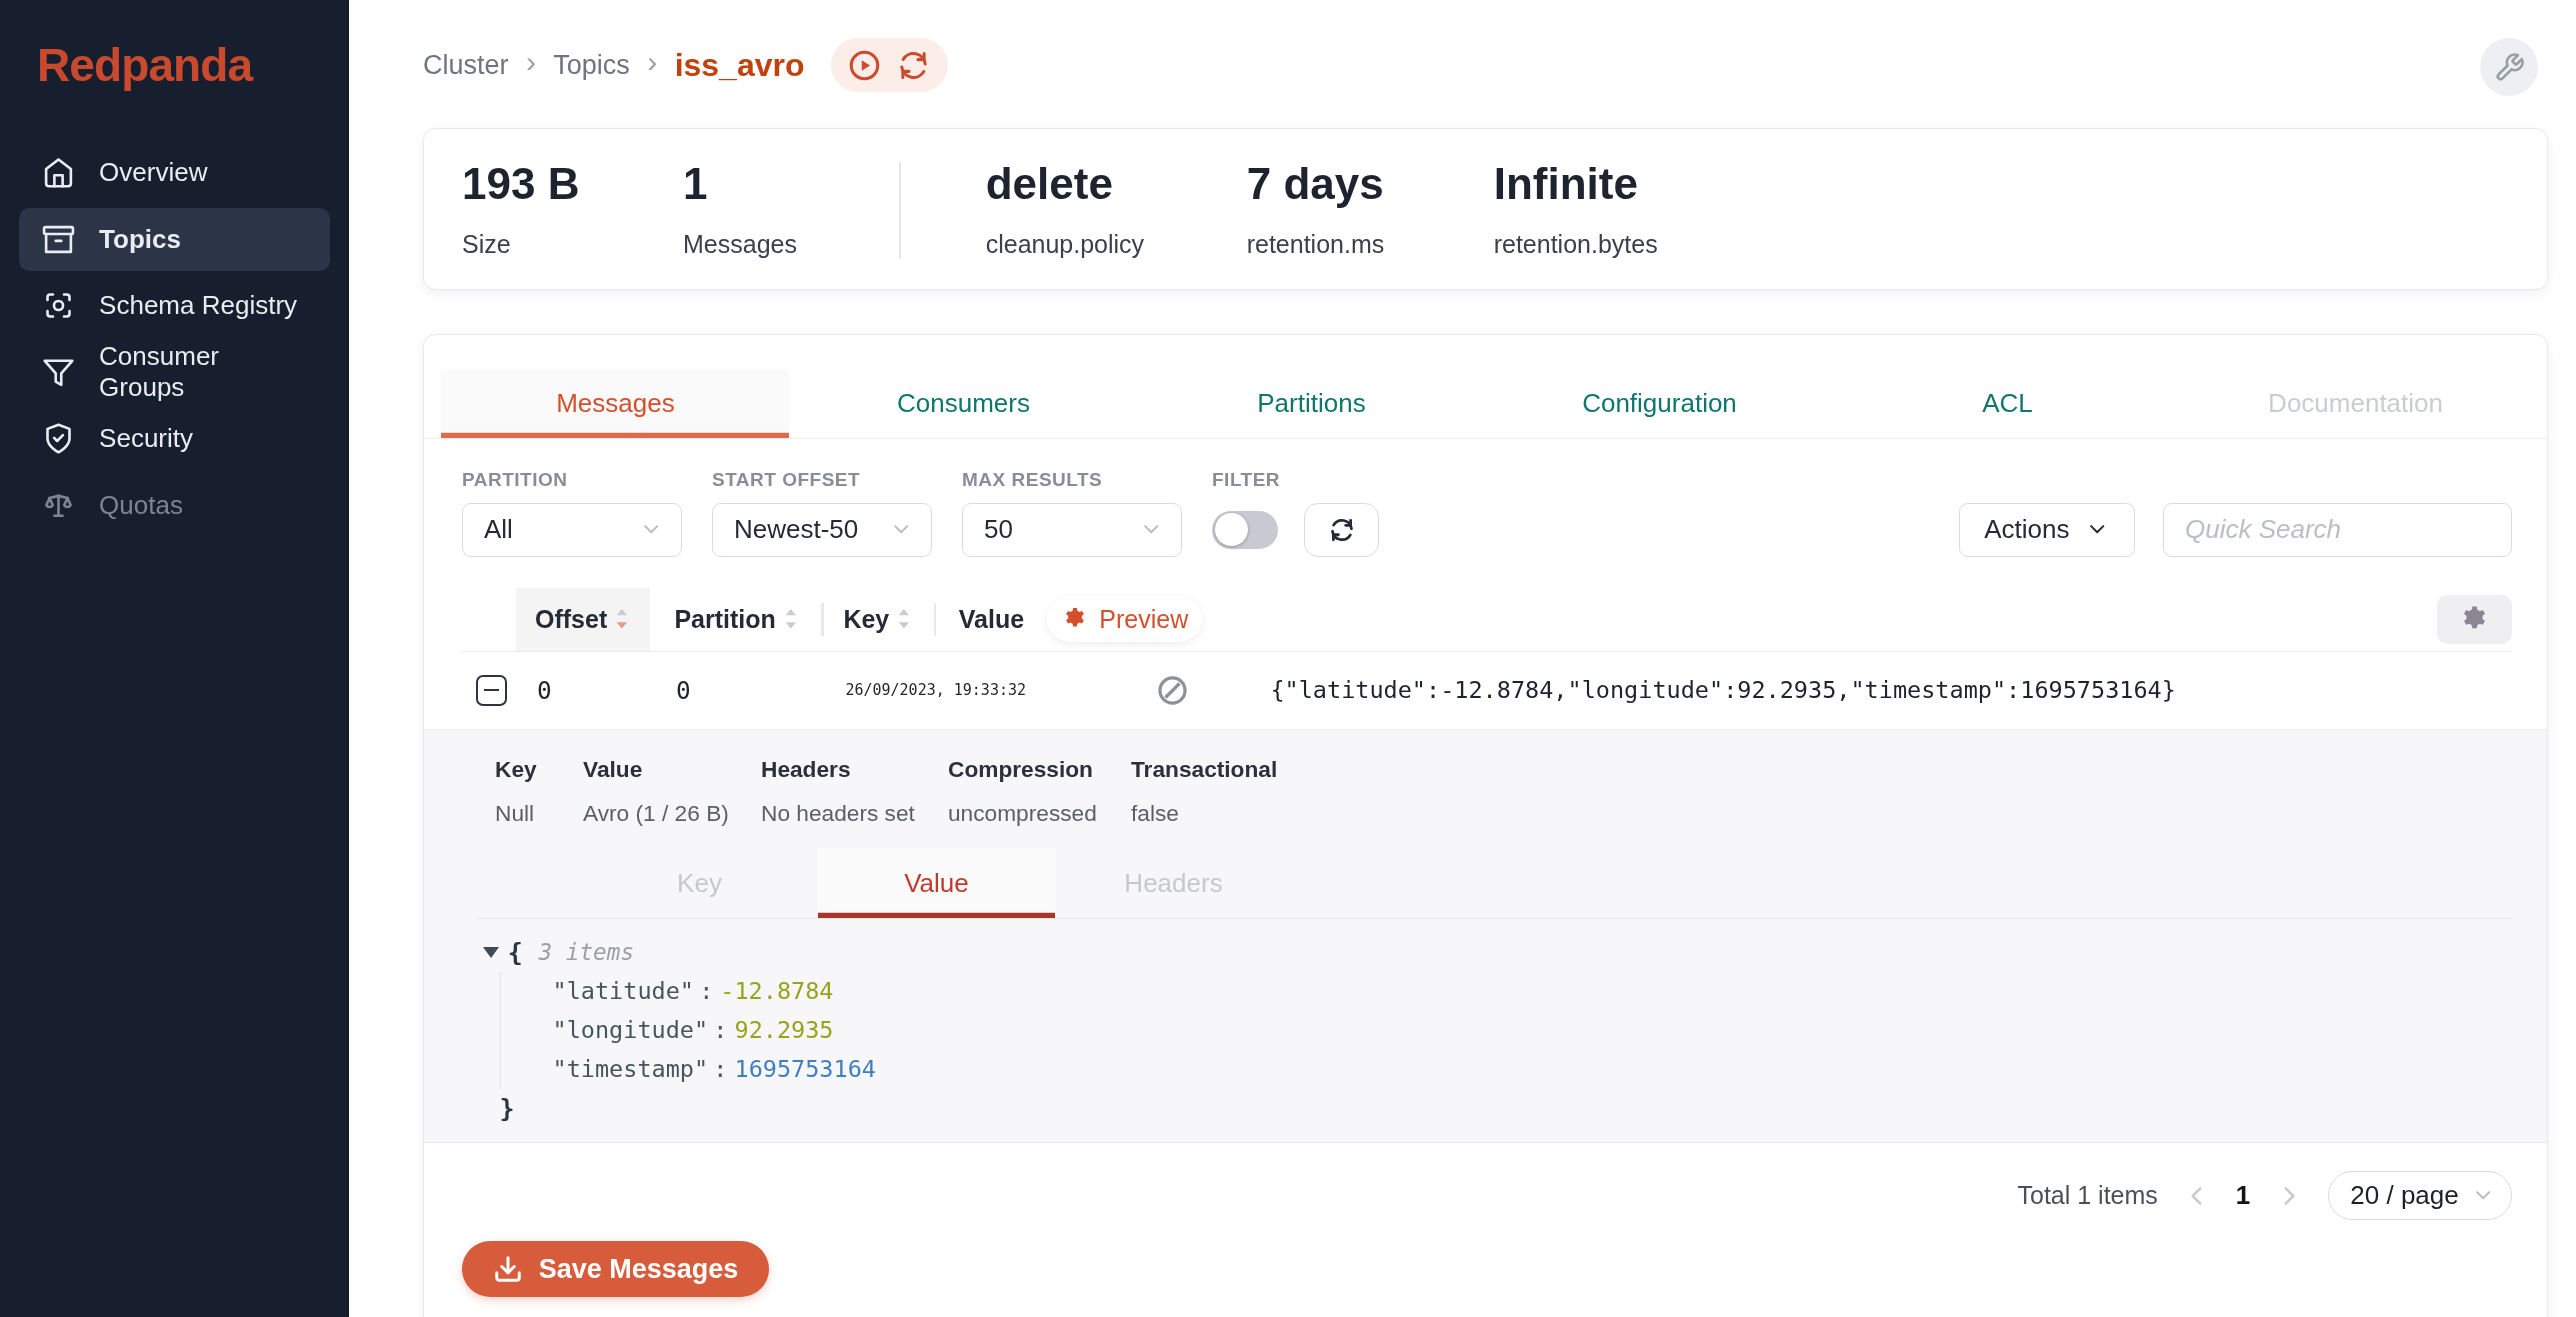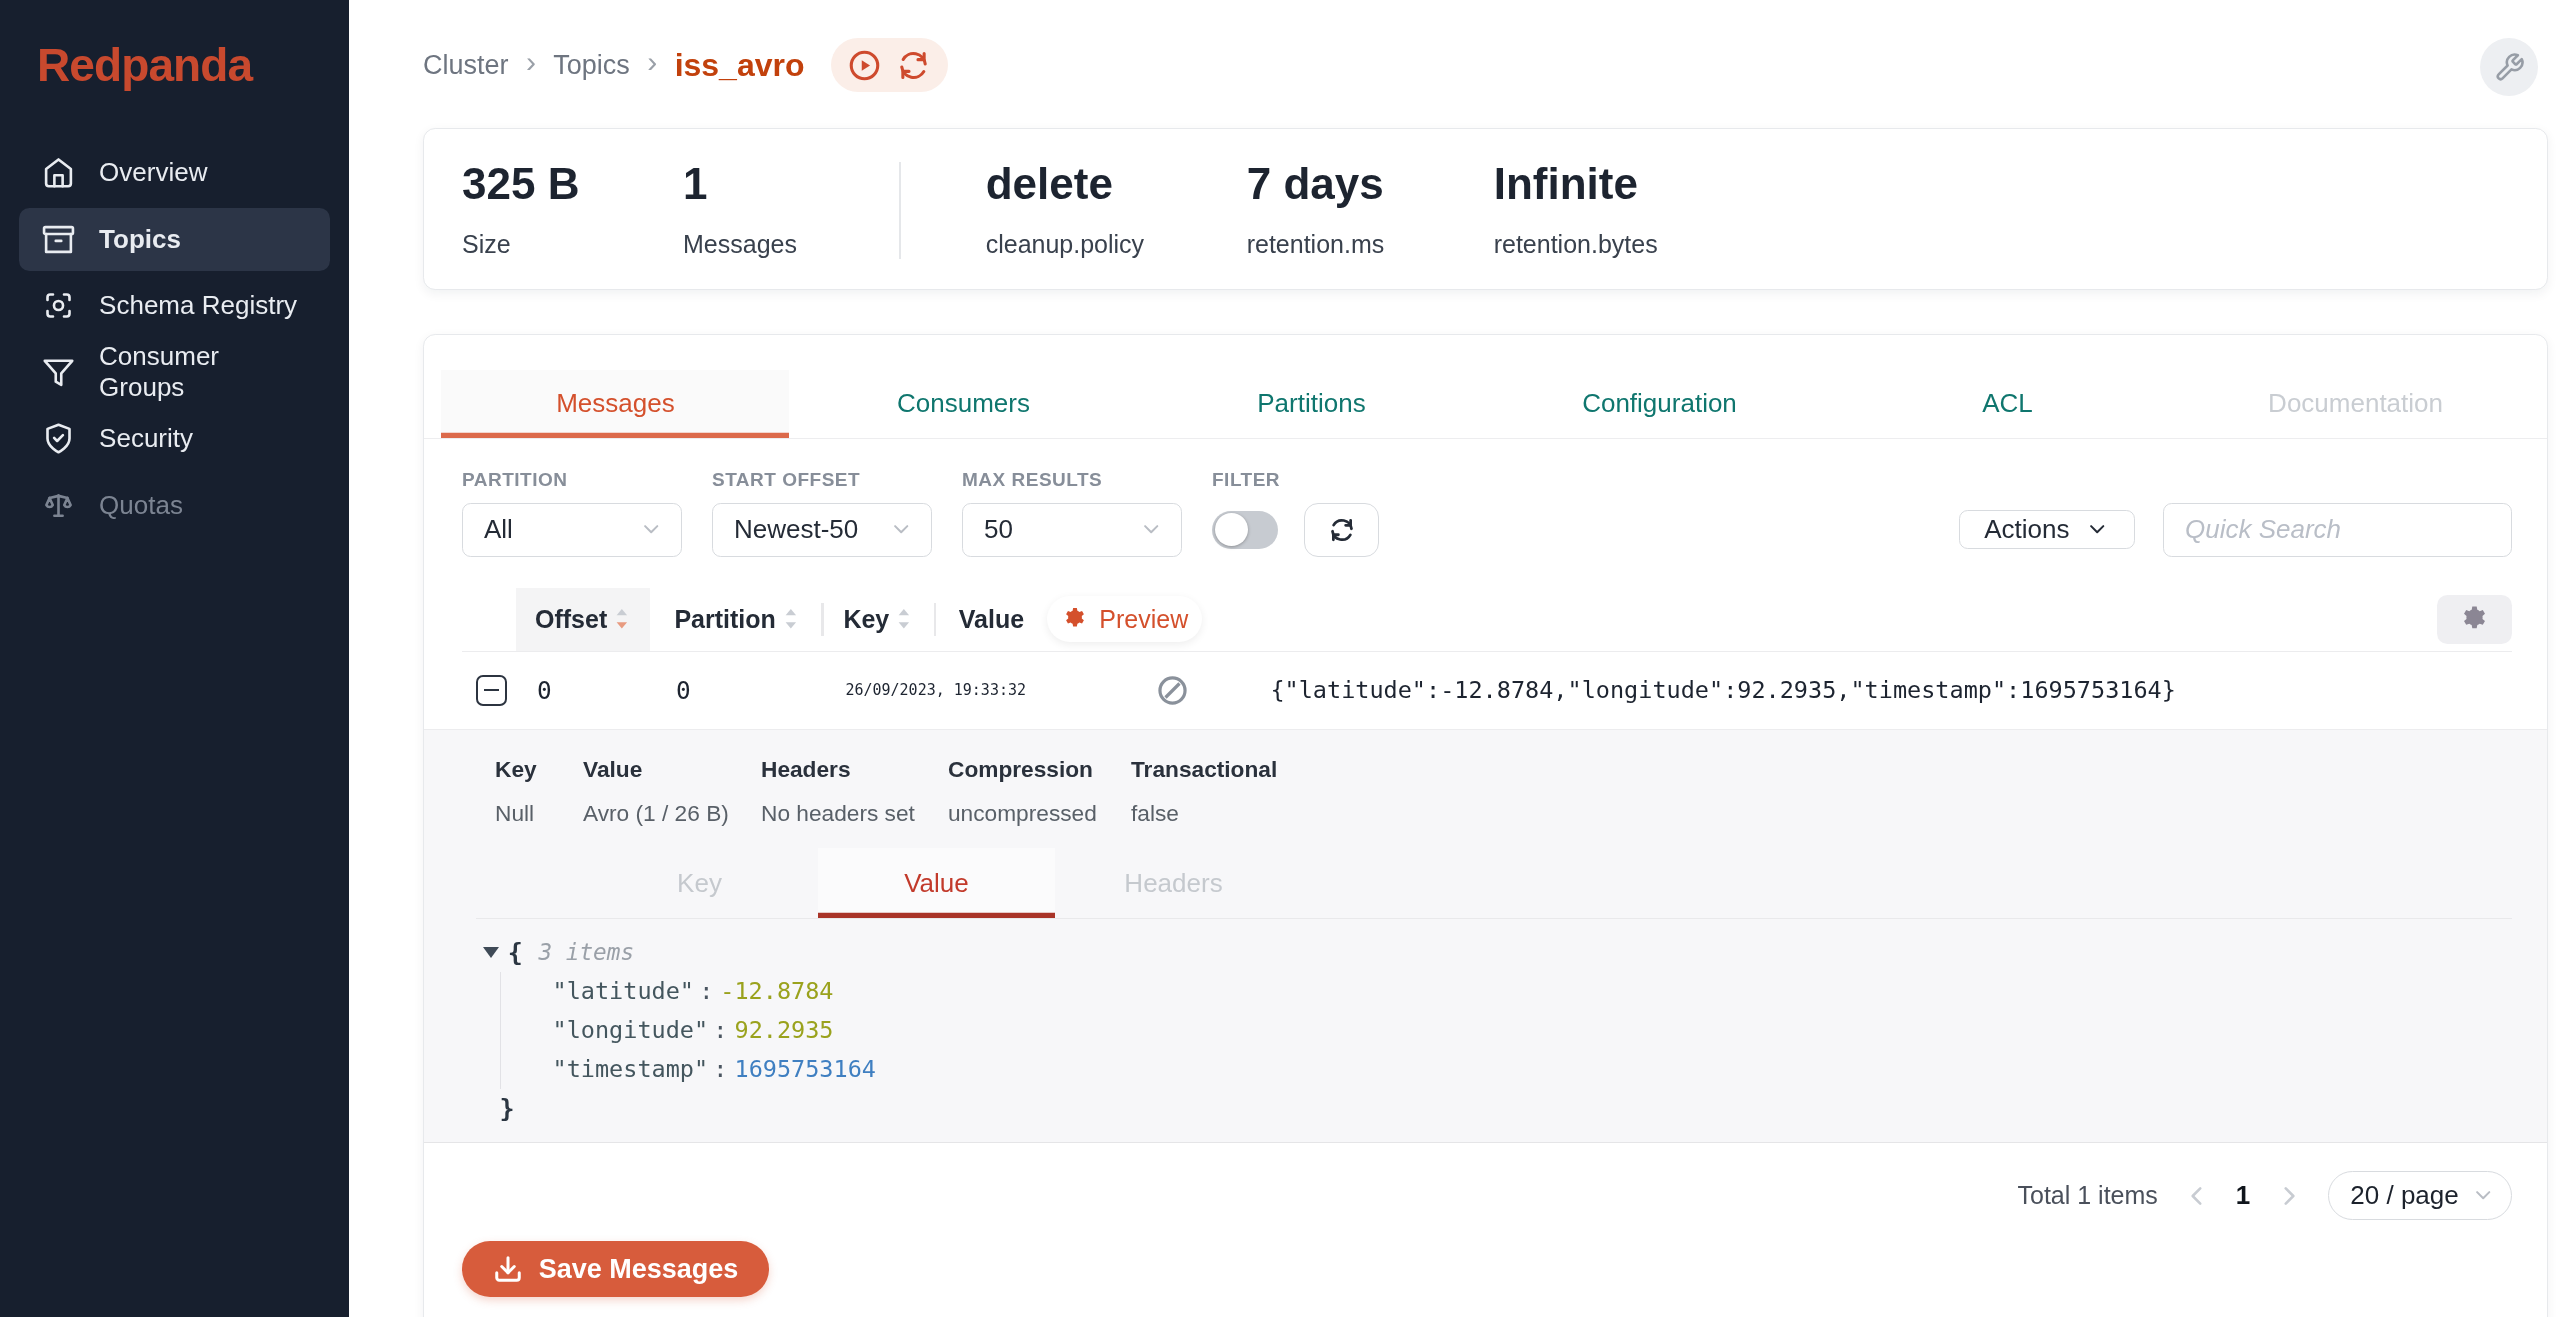--- a/index.html
+++ b/index.html
@@ -58,21 +58,21 @@
   .fgroup { display:flex; flex-direction:column; }
   .flabel { font-size:19px; letter-spacing:0.5px; color:#878e99; margin-bottom:12.2px; font-weight:600; }
   .select { width:220px; height:54px; border:1.7px solid #d8dbdf; border-radius:8.7px; display:flex; align-items:center; justify-content:space-between; padding:0 17.4px 0 21px; font-size:26px; color:#242b36; cursor:pointer; background:#fff; }
   .chev { color:#b9bdc4; } .chev svg { width:24.4px; height:24.4px; stroke:currentColor; fill:none; stroke-width:2; stroke-linecap:round; stroke-linejoin:round; }
   .filter-controls { display:flex; align-items:center; gap:26px; height:54px; }
   .toggle { width:66px; height:38px; border-radius:19px; background:#c7cbd1; position:relative; cursor:pointer; }
   .toggle-knob { position:absolute; left:2.6px; top:2.6px; width:33px; height:33px; background:#fff; border-radius:50%; box-shadow:0 0.9px 3.5px rgba(0,0,0,.3); }
   .refresh-btn { width:75px; height:54px; border:1.7px solid #d8dbdf; border-radius:14px; display:flex; align-items:center; justify-content:center; color:#242b36; cursor:pointer; background:#fff; }
   .refresh-btn svg { width:30px; height:30px; stroke:currentColor; fill:none; stroke-width:2.2; stroke-linecap:round; stroke-linejoin:round; }
   .filters-right { margin-left:auto; display:flex; align-items:center; gap:28px; }
-  .actions-btn { height:39px; border:1.7px solid #d8dbdf; border-radius:8.7px; padding:0 24.4px; display:flex; align-items:center; gap:15.7px; font-size:26px; color:#242b36; background:#fff; cursor:pointer;justify-content:space-between; }
+  .actions-btn { height:54px; border:1.7px solid #d8dbdf; border-radius:8.7px; padding:0 24.4px; display:flex; align-items:center; gap:15.7px; font-size:26px; color:#242b36; background:#fff; cursor:pointer;justify-content:space-between; }
   .search-input { width:349px; height:54px; border:1.7px solid #d8dbdf; border-radius:8.7px; padding:0 21px; font-size:26px; color:#3a414c; font-family:"Liberation Sans",sans-serif; }
   .search-input::placeholder { color:#b9bec7; font-style:italic; }
 
   
   .mono { font-family:"DejaVu Sans Mono", monospace; }
   .table { margin-top:31px; }
   .thead { display:flex; align-items:stretch; height:64px; font-size:25px; font-weight:600; color:#242b36; border-bottom:0.9px solid #ececee; }
   .th { display:flex; align-items:center; }
   .th-expand { width:54px; }
   .th-offset { width:134px; background:#f4f4f5; padding-left:19px; gap:7px; }
@@ -226,21 +226,21 @@
   <div class="wrench-btn">
     <span>
         <svg viewBox="0 0 24 24">
           <path d="M14.7 6.3a1 1 0 0 0 0 1.4l1.6 1.6a1 1 0 0 0 1.4 0l3.77-3.77a6 6 0 0 1-7.94 7.94l-6.91 6.91a2.12 2.12 0 0 1-3-3l6.91-6.91a6 6 0 0 1 7.94-7.94l-3.76 3.76z"></path>
         </svg>
       </span>
   </div>
 
   <section class="card stats-card">
     <div class="stat w1">
-      <span class="stat-value">325 B</span>
+      <span class="stat-value">193 B</span>
       <span class="stat-label">Size</span>
     </div>
     <div class="stat w2">
       <span class="stat-value">1</span>
       <span class="stat-label">Messages</span>
     </div>
     <div class="stats-divider"></div>
     <div class="stat w3">
       <span class="stat-value">delete</span>
       <span class="stat-label">cleanup.policy</span>

